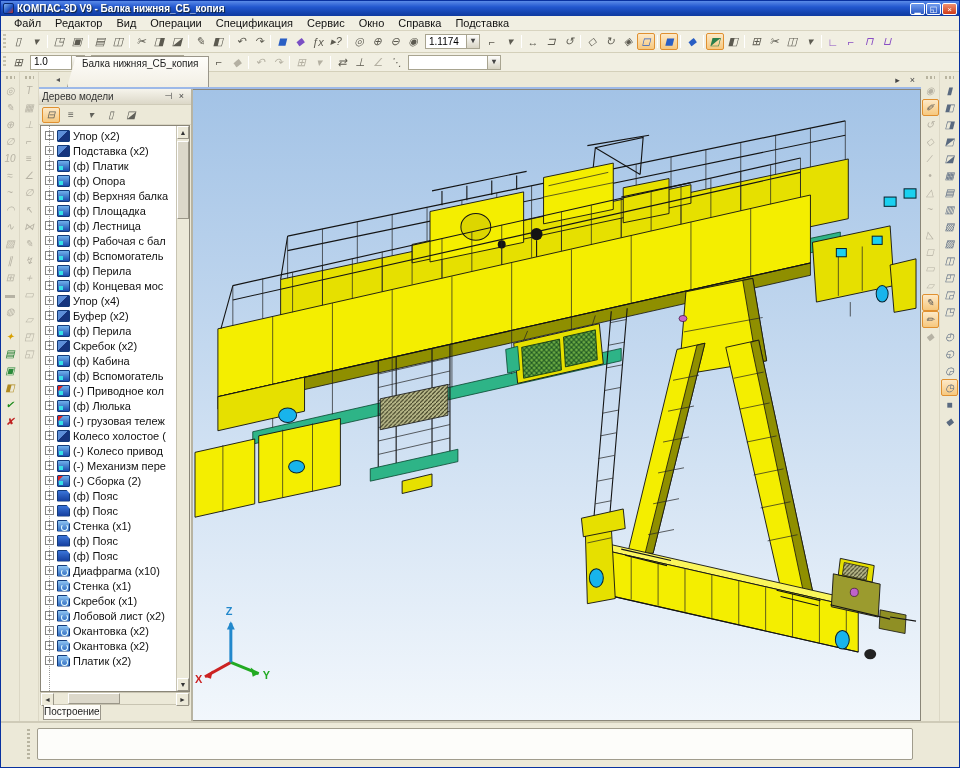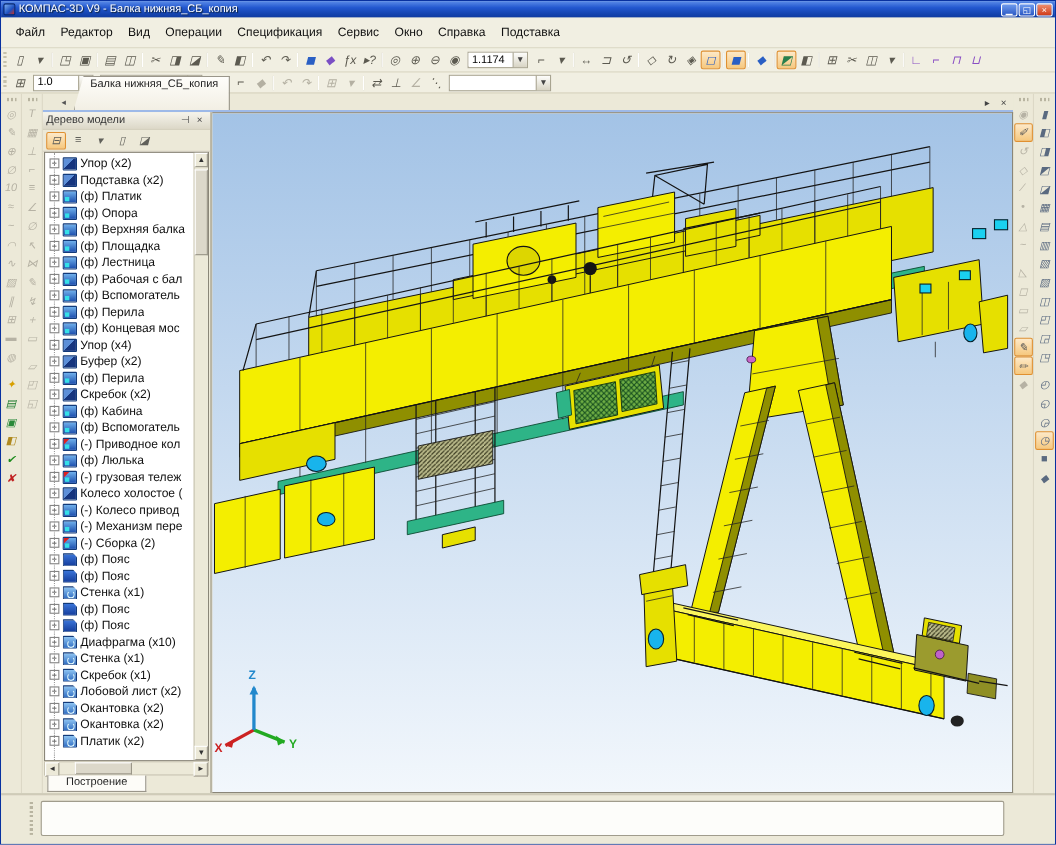--- a/index.html
+++ b/index.html
@@ -5,28 +5,28 @@
   * { margin:0; padding:0; box-sizing:border-box; }
   html,body { width:960px; height:768px; overflow:hidden; }
   body { font-family:"Liberation Sans", sans-serif; font-size:11px; background:#ece9d8; }
   .app { position:relative; width:960px; height:768px; display:flex; flex-direction:column; border:1px solid #0831a0; }
 
   
   .titlebar { height:15px; display:flex; align-items:center; padding:0 2px;
     background:linear-gradient(180deg,#5a8be8 0%,#2257cf 40%,#1443ae 80%,#0f3aa0 100%); color:#fff; }
   .app-ico { width:11px; height:11px; margin-right:3px; border-radius:2px;
     background:linear-gradient(135deg,#7fb0f0 0%,#1b4fc0 60%,#d03020 100%); border:1px solid #0a2a70; }
-  .title { font-size:10px; font-weight:normal; text-shadow:1px 1px 1px #123; white-space:nowrap; flex:1; }
+  .title { font-size:10px; font-weight:bold; text-shadow:1px 1px 1px #123; white-space:nowrap; flex:1; }
   .winbtns { display:flex; gap:1px; }
   .wbtn { width:15px; height:12px; font-size:8px; line-height:11px; text-align:center; color:#fff;
     border:1px solid #fff; border-radius:2px; background:linear-gradient(180deg,#6f9bee,#2a58c4); }
   .wbtn.close { background:linear-gradient(180deg,#ef9070,#cf3a18); }
 
   
-  .menubar { height:28px; display:flex; align-items:center; gap:0; background:#f1efe2; border-bottom:1px solid #d8d4c0; padding-left:6px;text-align:center; }
+  .menubar { height:15px; display:flex; align-items:center; gap:0; background:#f1efe2; border-bottom:1px solid #d8d4c0; padding-left:6px;text-align:center; }
   .menu-item { padding:1px 7px; color:#111; }
 
   
   .toolbar { display:flex; align-items:center; background:#f1efe2; border-bottom:1px solid #d4d0ba; padding-left:8px; position:relative; }
   .toolbar::before { content:""; position:absolute; left:2px; top:3px; bottom:3px; width:3px;
     background:repeating-linear-gradient(180deg,#c6c2ac 0 2px,transparent 2px 4px); }
   .tb1 { height:22px; }
   .tb2 { height:19px; }
   .tbtn { width:18px; height:17px; display:inline-flex; align-items:center; justify-content:center;
     color:#5c5a50; font-size:11px; border:1px solid transparent; border-radius:2px; }
@@ -90,21 +90,21 @@
   .ticon.sheetb { background:linear-gradient(180deg,#8ec4f2,#2f6cc2); clip-path:polygon(0 0,70% 0,100% 35%,100% 100%,0 100%); }
   .ticon.sheetb::after { content:""; position:absolute; left:3px; top:3px; width:5px; height:5px; border:1px solid #eaffff; border-radius:50%; border-top-color:transparent; }
   .tlabel { font-size:11px; color:#111; overflow:hidden; }
   .vscroll { width:13px; flex:none; background:#ece9d8; border-left:1px solid #c8c4b2; display:flex; flex-direction:column; }
   .sbtn { height:13px; font-size:7px; line-height:12px; text-align:center; color:#333; background:#ece9d8;
     border:1px solid #fff; border-right-color:#9a9688; border-bottom-color:#9a9688; }
   .sthumb { height:78px; margin-top:2px; background:#dcd8ca; border:1px solid #fff; border-right-color:#9a9688; border-bottom-color:#9a9688; }
   .hscroll { height:13px; margin:0 1px; display:flex; background:#ece9d8; border:1px solid #c8c4b2; }
   .hthumb { width:52px; margin-left:14px; background:#dcd8ca; border:1px solid #fff; border-right-color:#9a9688; border-bottom-color:#9a9688; }
   .tpbottom { height:16px; display:flex; align-items:flex-start; padding-left:4px; }
-  .btab { height:15px; padding:1px 16px; background:#fdfcf8; border:1px solid #9a968a; border-top:none; font-size:10px; color:#222; }
+  .btab { height:15px; padding:1px 0; background:#fdfcf8; border:1px solid #9a968a; border-top:none; font-size:10px; color:#222; }
 
   
   .viewport { flex:1; position:relative; border:1px solid #8a8678; border-left:none; min-width:0; }
   .viewport svg { display:block; width:100%; height:100%; }
 
   
   .propbar { height:46px; background:#ece9d8; border-top:2px solid #cfcbb8; position:relative; }
   .propbar .handle { position:absolute; left:26px; top:6px; bottom:8px; width:3px;
     background:repeating-linear-gradient(180deg,#b8b4a0 0 2px,transparent 2px 4px); }
   .propfield { position:absolute; left:36px; right:46px; top:5px; height:32px; background:#fdfdfa;

